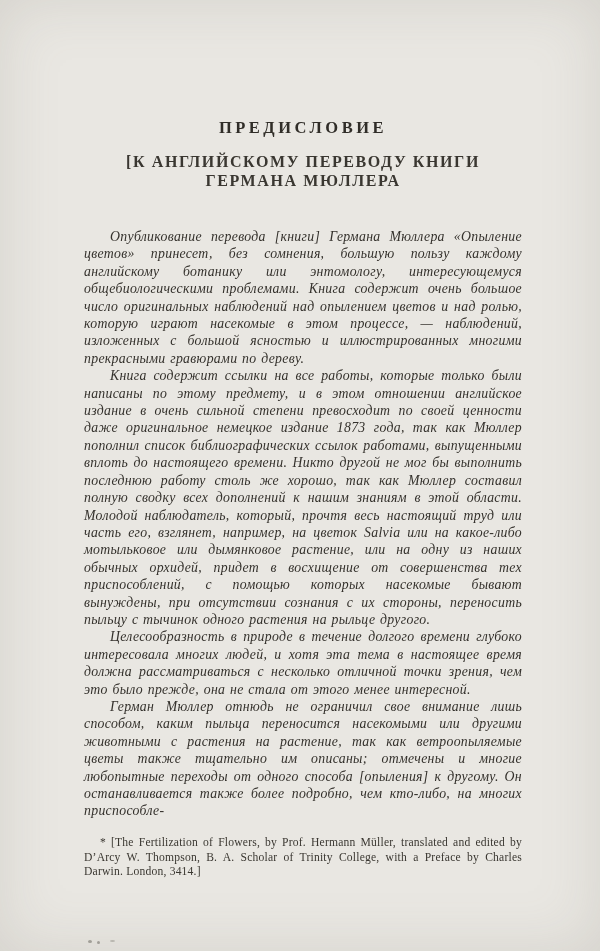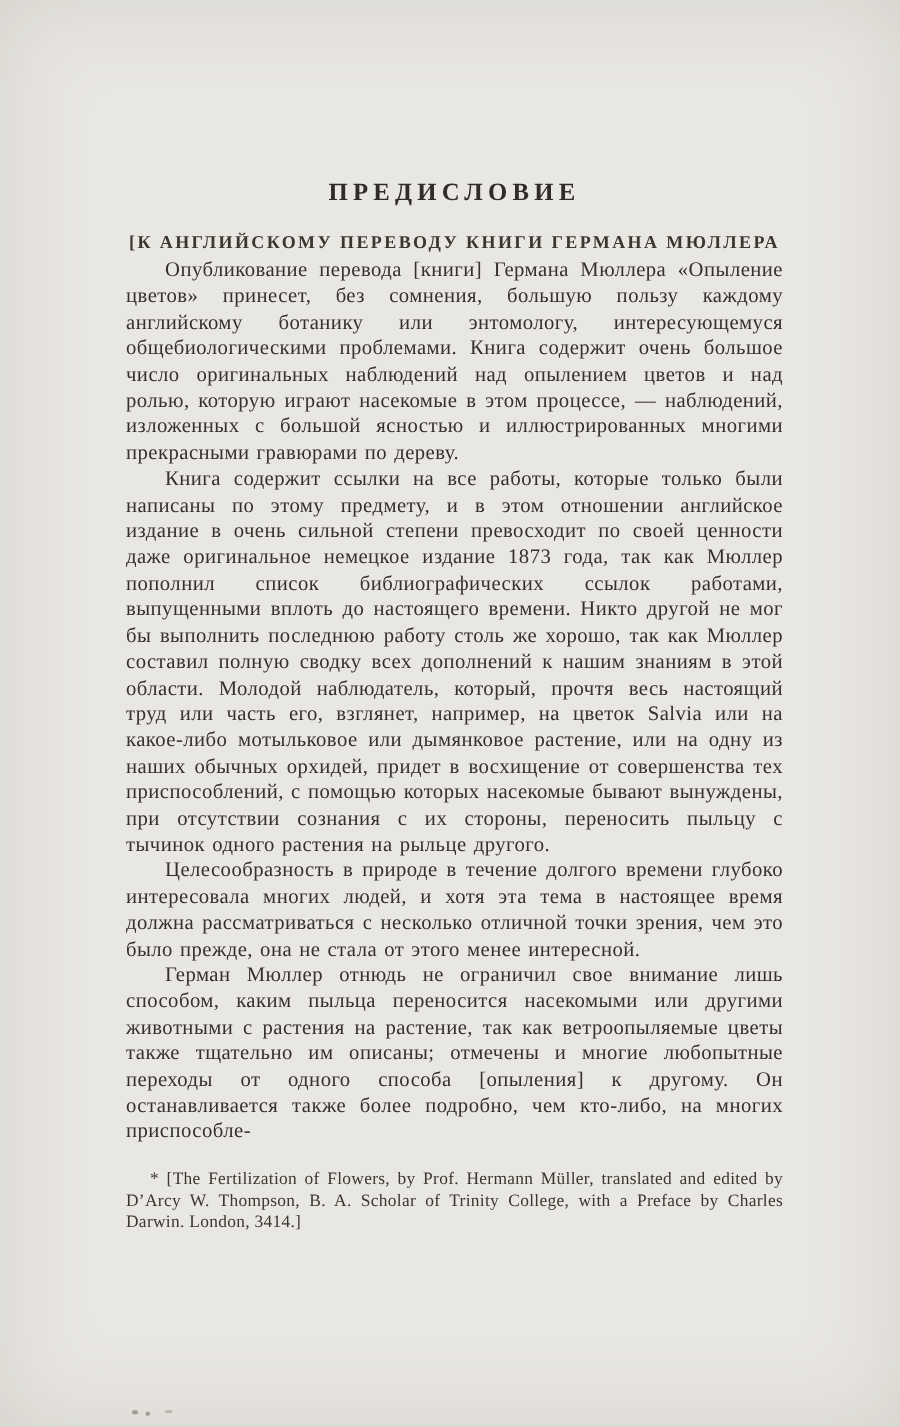--- a/index.html
+++ b/index.html
@@ -28,27 +28,29 @@
     margin: 118px 0 0 0;
     text-align: center;
     font-size: 16.5px;
     font-weight: 700;
     letter-spacing: 3.5px;
     color: #302d28;
   }
   .subtitle {
     margin-top: 14px;
     text-align: center;
-    font-size: 12px;
+    font-size: 16px;
     font-weight: 700;
     letter-spacing: 1.6px;
     line-height: 19px;
     color: #3a3731;
   }
   .bodytext {
+    margin-top: 38px;
+    font-style: italic;
   }
   .bodytext p {
     margin: 0;
     font-size: 13.8px;
     line-height: 17.4px;
     letter-spacing: 0.3px;
     word-spacing: 1px;
     text-align: justify;
     text-indent: 26px;
     color: #34312c;

